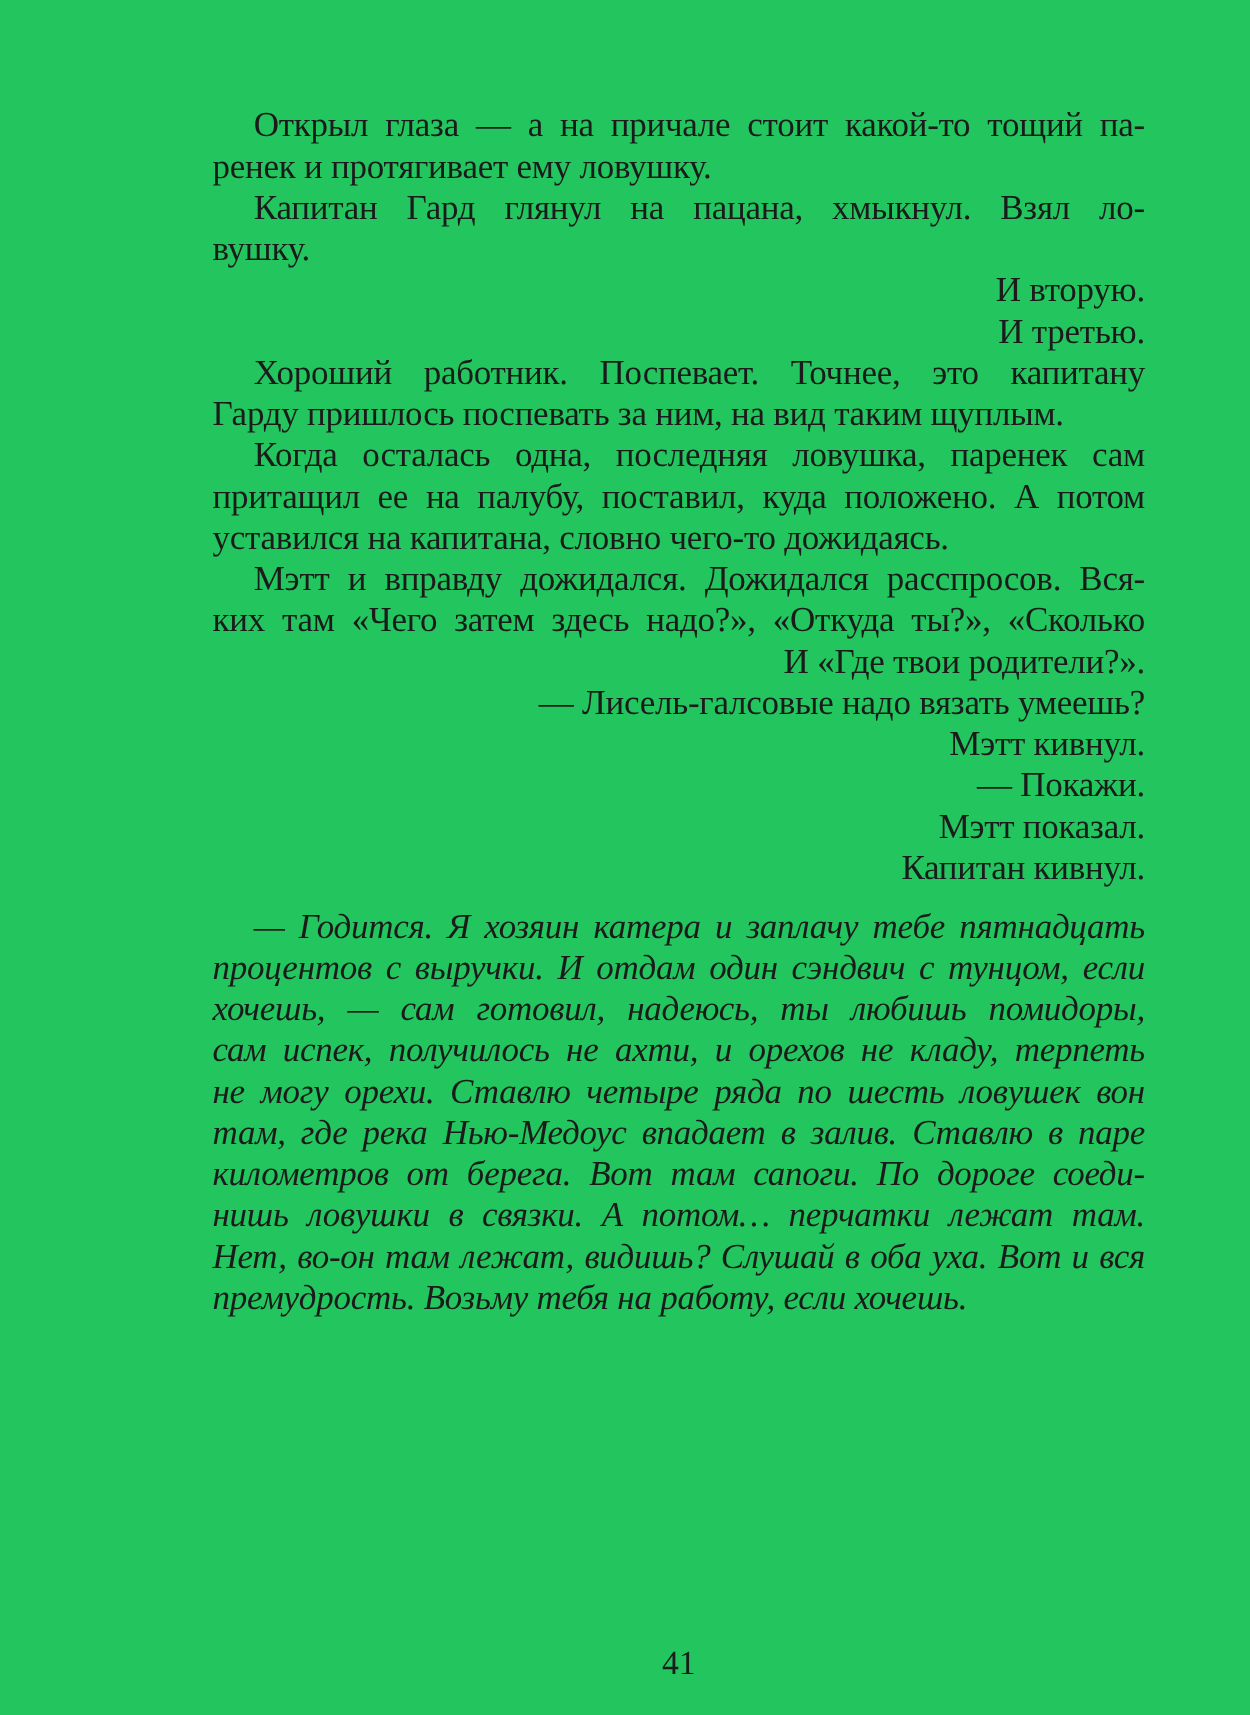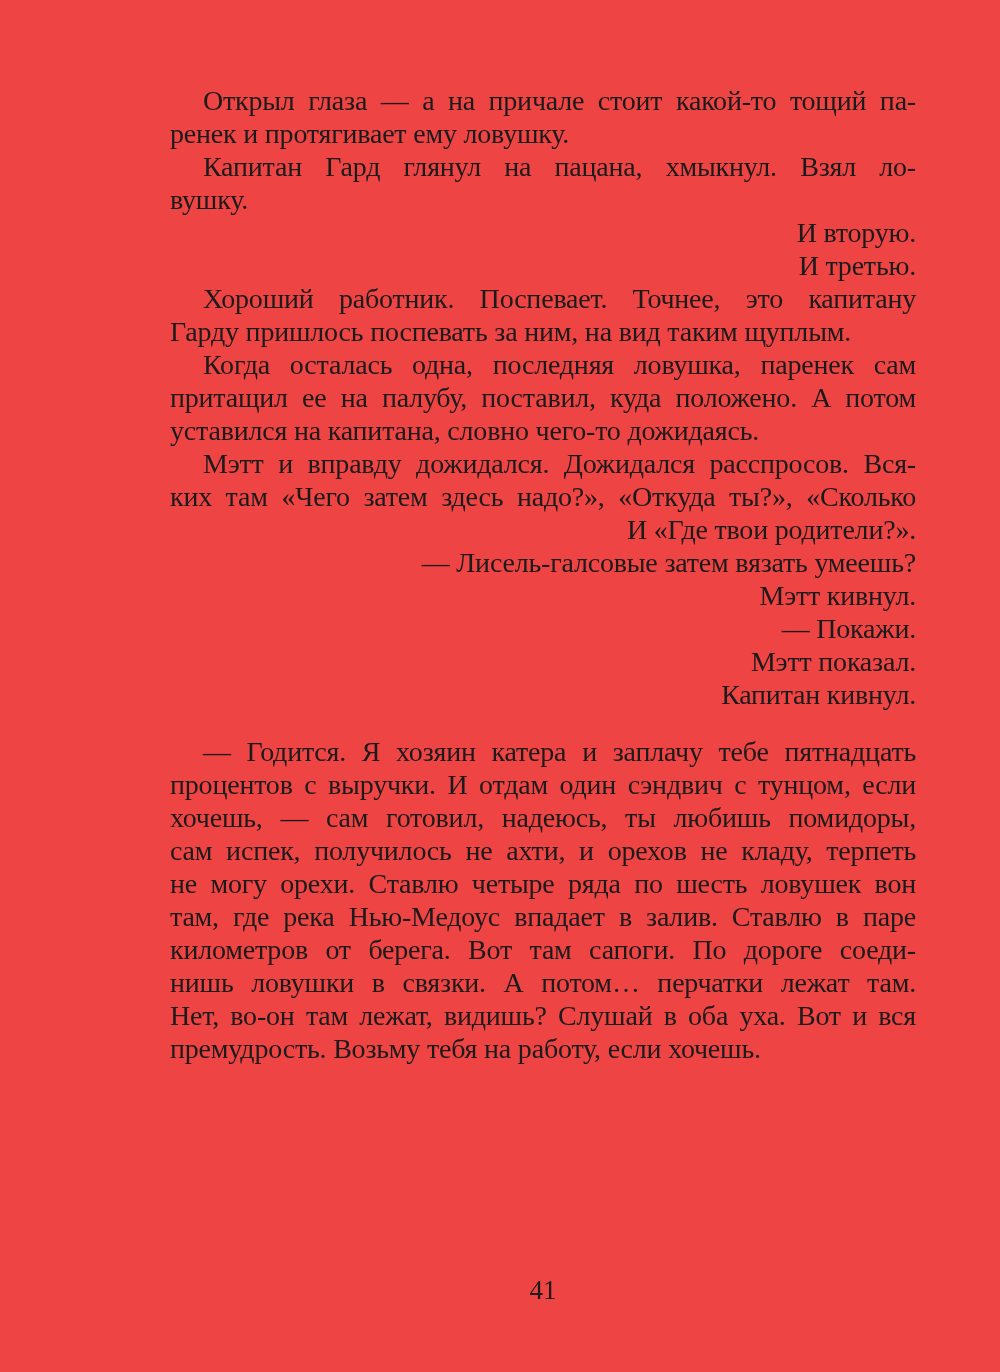--- a/index.html
+++ b/index.html
@@ -4,56 +4,57 @@
 <style>
   html, body {
     margin: 0;
     padding: 0;
     background: #ffffff;
   }
   .page {
     position: relative;
     width: 1000px;
     height: 1372px;
-    background: #ef4444;
+    background: #22c55e;
     font-family: "Liberation Serif", "DejaVu Serif", serif;
     color: #1b1b1b;
     overflow: hidden;
   }
   .text-block {
     position: absolute;
     left: 170px;
     top: 84px;
     width: 746px;
   }
   .paragraph {
     margin: 0;
   }
   .paragraph.space-before {
-    margin-top: 24px;
+    margin-top: 14px;
+    font-style: italic;
   }
   .line {
     font-size: 28px;
     line-height: 33px;
     letter-spacing: -0.2px;
     hyphens: none;
   }
   .line.first {
     text-indent: 33px;
     text-align: right;
   }
   .line.just {
     text-align: justify;
     text-align-last: justify;
   }
   .page-number {
     position: absolute;
     left: 170px;
     width: 746px;
-    top: 1274px;
+    top: 1314px;
     text-align: center;
     font-size: 27px;
     line-height: 33px;
   }
 </style>
 </head>
 <body>
 
 <div class="page">
   <div class="text-block">
@@ -81,21 +82,21 @@
         <div class="line">уставился на капитана, словно чего-то дожидаясь.</div>
       </div>
       <div class="paragraph">
         <div class="line first just">Мэтт и вправду дожидался. Дожидался расспросов. Вся-</div>
         <div class="line just">ких там «Чего затем здесь надо?», «Откуда ты?», «Сколько</div>
       </div>
       <div class="paragraph">
         <div class="line first">И «Где твои родители?».</div>
       </div>
       <div class="paragraph">
-        <div class="line first">— Лисель-галсовые затем вязать умеешь?</div>
+        <div class="line first">— Лисель-галсовые надо вязать умеешь?</div>
       </div>
       <div class="paragraph">
         <div class="line first">Мэтт кивнул.</div>
       </div>
       <div class="paragraph">
         <div class="line first">— Покажи.</div>
       </div>
       <div class="paragraph">
         <div class="line first">Мэтт показал.</div>
       </div>

